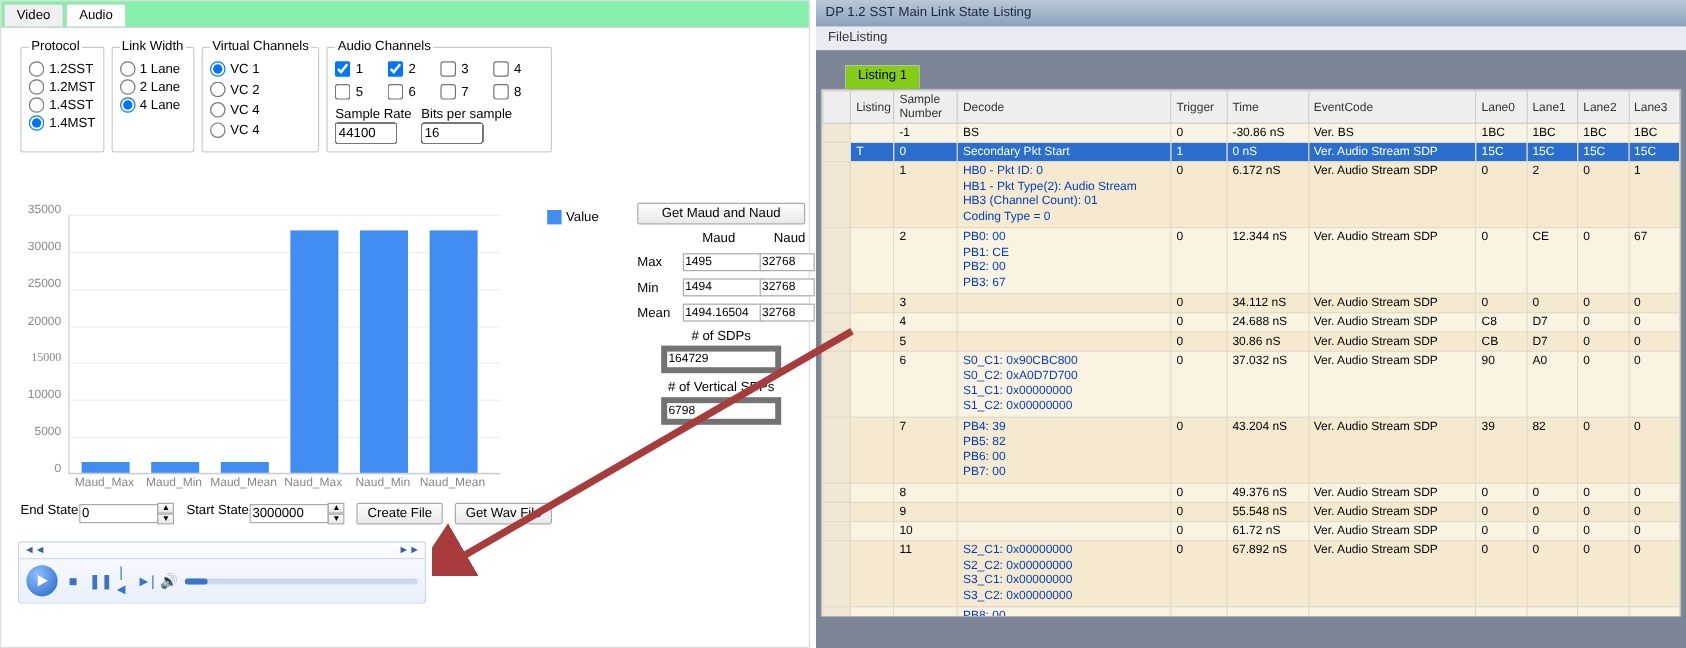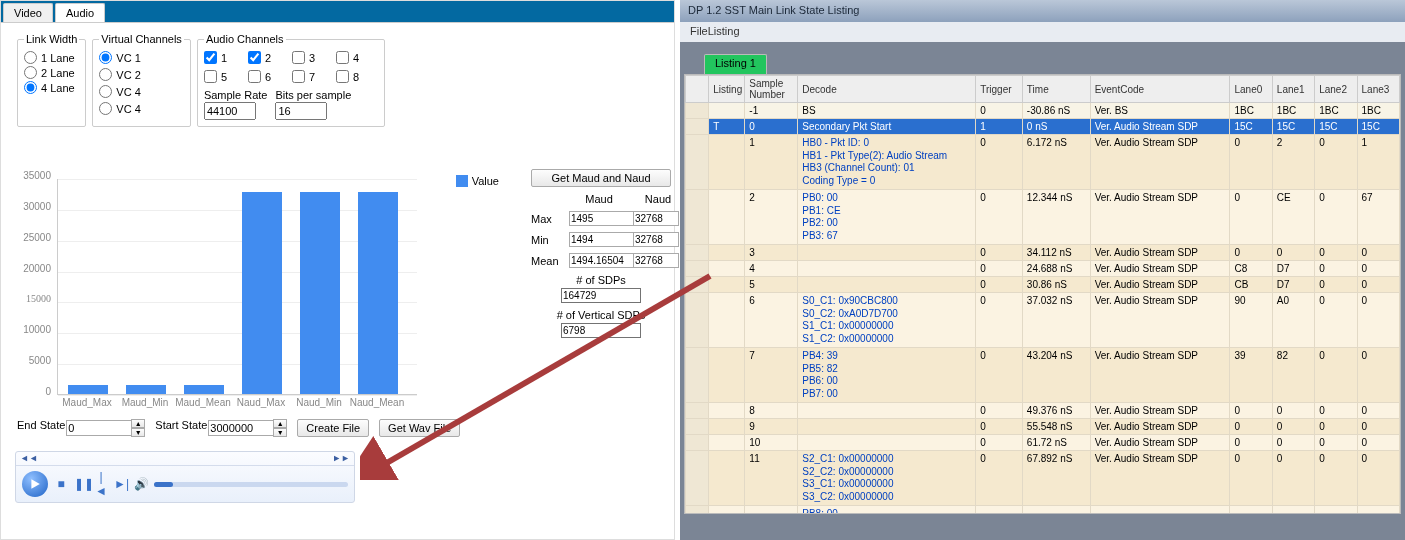--- a/index.html
+++ b/index.html
@@ -1,21 +1,21 @@
 <!DOCTYPE html>
 <html><head>
 <meta charset="utf-8">
 <style>
 * { box-sizing: border-box; margin: 0; padding: 0; }
 body { font-family: "Segoe UI", Tahoma, sans-serif; font-size: 11px; background: #fff; width:1405px; height:540px; position:relative; overflow:hidden; }
 .left-pane { position:absolute; left:0; top:0; width:675px; height:540px; background:#fff; border:1px solid #ddd;}
 .right-pane { position:absolute; left:680px; top:0; width:725px; height:540px; background:#999;}
 
 
-.tabstrip{display:flex; gap:0; padding:2px 2px 0 2px; background:#0369a1; border-bottom:1px solid #ccc; height:22px;}
+.tabstrip{display:flex; gap:0; padding:2px 2px 0 2px; background:#86efac; border-bottom:1px solid #ccc; height:22px;}
 .tab{padding:3px 10px; border:1px solid #ccc; border-bottom:none; background:#f0f0f0; cursor:pointer; margin-right:2px; border-radius:2px 2px 0 0;}
 .tab.active{background:#fff;}
 
 
 .fs-row{display:flex; gap:6px; padding:10px 10px 4px 16px;}
 fieldset{border:1px solid #ccc; border-radius:2px; padding:4px 6px 6px 6px;}
 legend{font-size:11px; padding:0 2px;}
 .radio-item,.check-item{display:flex; align-items:center; gap:4px; margin:2px 0; font-size:11px;}
 .vc-col{display:flex; flex-direction:column;}
 .ac-grid{display:grid; grid-template-columns:repeat(4,42px); gap:2px;}
@@ -34,21 +34,21 @@
 .legend-row{position:absolute;right:-60px;top:0;display:flex;align-items:center;gap:4px;font-size:11px;}
 .swatch{width:12px;height:12px;background:#418CF0;}
 
 
 .stats{position:absolute;left:530px;top:168px;width:140px;}
 .btn{border:1px solid #aaa;background:linear-gradient(#fdfdfd,#e8e8e8);border-radius:2px;padding:2px 8px;font-size:11px;cursor:pointer;}
 .stat-grid{display:grid;grid-template-columns:34px 60px 50px;gap:3px 4px;align-items:center;margin-top:6px;font-size:11px;}
 .stat-in{width:68px;font-size:10px;padding:1px;border:1px solid #aaa;}
 .stat-in.n{width:46px;}
 .sdp-lbl{margin-top:6px;text-align:center;font-size:11px;}
-.sdp-in{width:80px;margin:2px auto 0;display:block;font-size:10px;padding:1px;border:1px solid #737373;}
+.sdp-in{width:100px;margin:2px auto 0;display:block;font-size:10px;padding:1px;border:5px solid #737373;}
 
 
 .state-row{position:absolute;left:16px;top:418px;display:flex;gap:10px;align-items:flex-end;}
 .state-col{display:flex;flex-direction:row;gap:1px;}
 .spin{display:flex;align-items:center;}
 .spin input{width:66px;font-size:11px;padding:1px;border:1px solid #aaa;}
 .spin .arrows{display:flex;flex-direction:column;margin-left:-1px;}
 .spin .arrows div{width:14px;height:9px;border:1px solid #aaa;background:linear-gradient(#fdfdfd,#e8e8e8);font-size:7px;line-height:7px;text-align:center;cursor:pointer;}
 
 
@@ -60,21 +60,21 @@
 .pico{color:#3b73c9;font-size:12px;cursor:pointer;width:14px;text-align:center;}
 .seek{flex:1;height:5px;background:#cad8ef;border-radius:3px;position:relative;}
 .seek .prog{position:absolute;left:0;top:0;height:100%;width:10%;background:#3b73c9;border-radius:3px;}
 
 
 .win-title{height:22px;background:linear-gradient(#bac7d8,#8da1bc);color:#1b2838;padding:4px 8px;font-size:11px;}
 .menubar{height:20px;background:#e8ecf2;display:flex;padding:3px 10px;font-size:11px;color:#333;}
 .menubar span{cursor:pointer;}
 .r-body{background:#7b8595;height:498px;padding:12px 4px 4px 4px;}
 .r-tabstrip{display:flex;height:20px;}
-.r-tab{background:#22c55e;border:1px solid #bbb;border-bottom:none;padding:2px 10px;font-size:11px;cursor:pointer;border-radius:2px 2px 0 0;margin-left:20px;}
+.r-tab{background:#84cc16;border:1px solid #bbb;border-bottom:none;padding:2px 10px;font-size:11px;cursor:pointer;border-radius:2px 2px 0 0;margin-left:20px;}
 .grid-wrap{background:#fff;border:1px solid #bbb;height:440px;overflow:auto;}
 .listing{border-collapse:collapse;width:100%;table-layout:fixed;font-size:10px;}
 .listing th{background:#eee;border:1px solid #ccc;padding:2px 4px;text-align:left;font-weight:normal;color:#333;}
 .listing td{border:1px solid #e2d9c6;padding:2px 4px;vertical-align:top;}
 .listing tr.hdr td{background:#f8f4e6;}
 .listing tr.sel td{background:#2a6fcf;color:#fff;}
 .listing tr.odd td{background:#f5e9cf;}
 .listing tr.even td{background:#fbf3e2;}
 .decode-multi{color:#0040c0;line-height:1.25;white-space:pre-line;}
 .col-sn{width:50px;}
@@ -91,20 +91,41 @@
 </head>
 <body>
 
 <div class="left-pane">
   <div class="tabstrip">
     <div class="tab">Video</div>
     <div class="tab active">Audio</div>
   </div>
 
   <div class="fs-row">
+    <fieldset>
+      <legend>Protocol</legend>
+      <div id="proto-opts">
+          <label class="radio-item">
+            <input type="radio" style="">
+            <span>1.2SST</span>
+          </label>
+          <label class="radio-item">
+            <input type="radio" style="">
+            <span>1.2MST</span>
+          </label>
+          <label class="radio-item">
+            <input type="radio" style="">
+            <span>1.4SST</span>
+          </label>
+          <label class="radio-item">
+            <input type="radio" checked="" style="">
+            <span>1.4MST</span>
+          </label>
+        </div>
+    </fieldset>
     <fieldset>
       <legend>Link Width</legend>
       <div id="lw-opts">
           <label class="radio-item">
             <input type="radio" style="">
             <span>1 Lane</span>
           </label>
           <label class="radio-item">
             <input type="radio" style="">
             <span>2 Lane</span>

